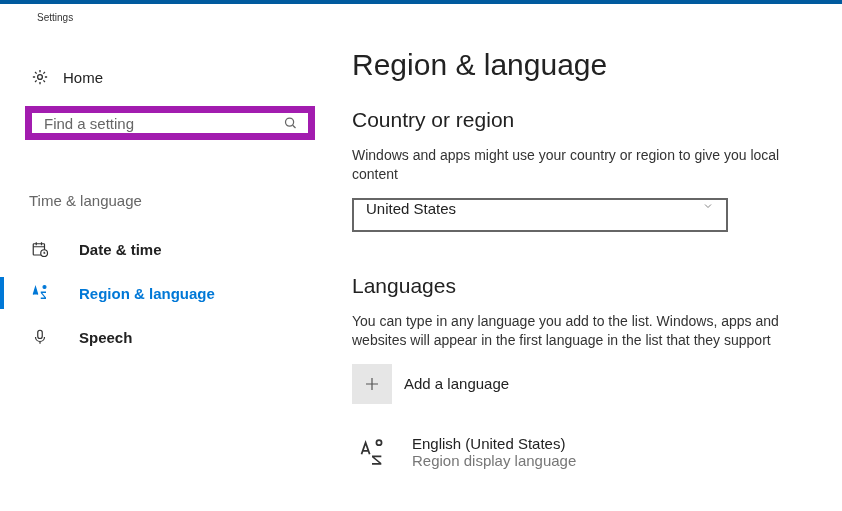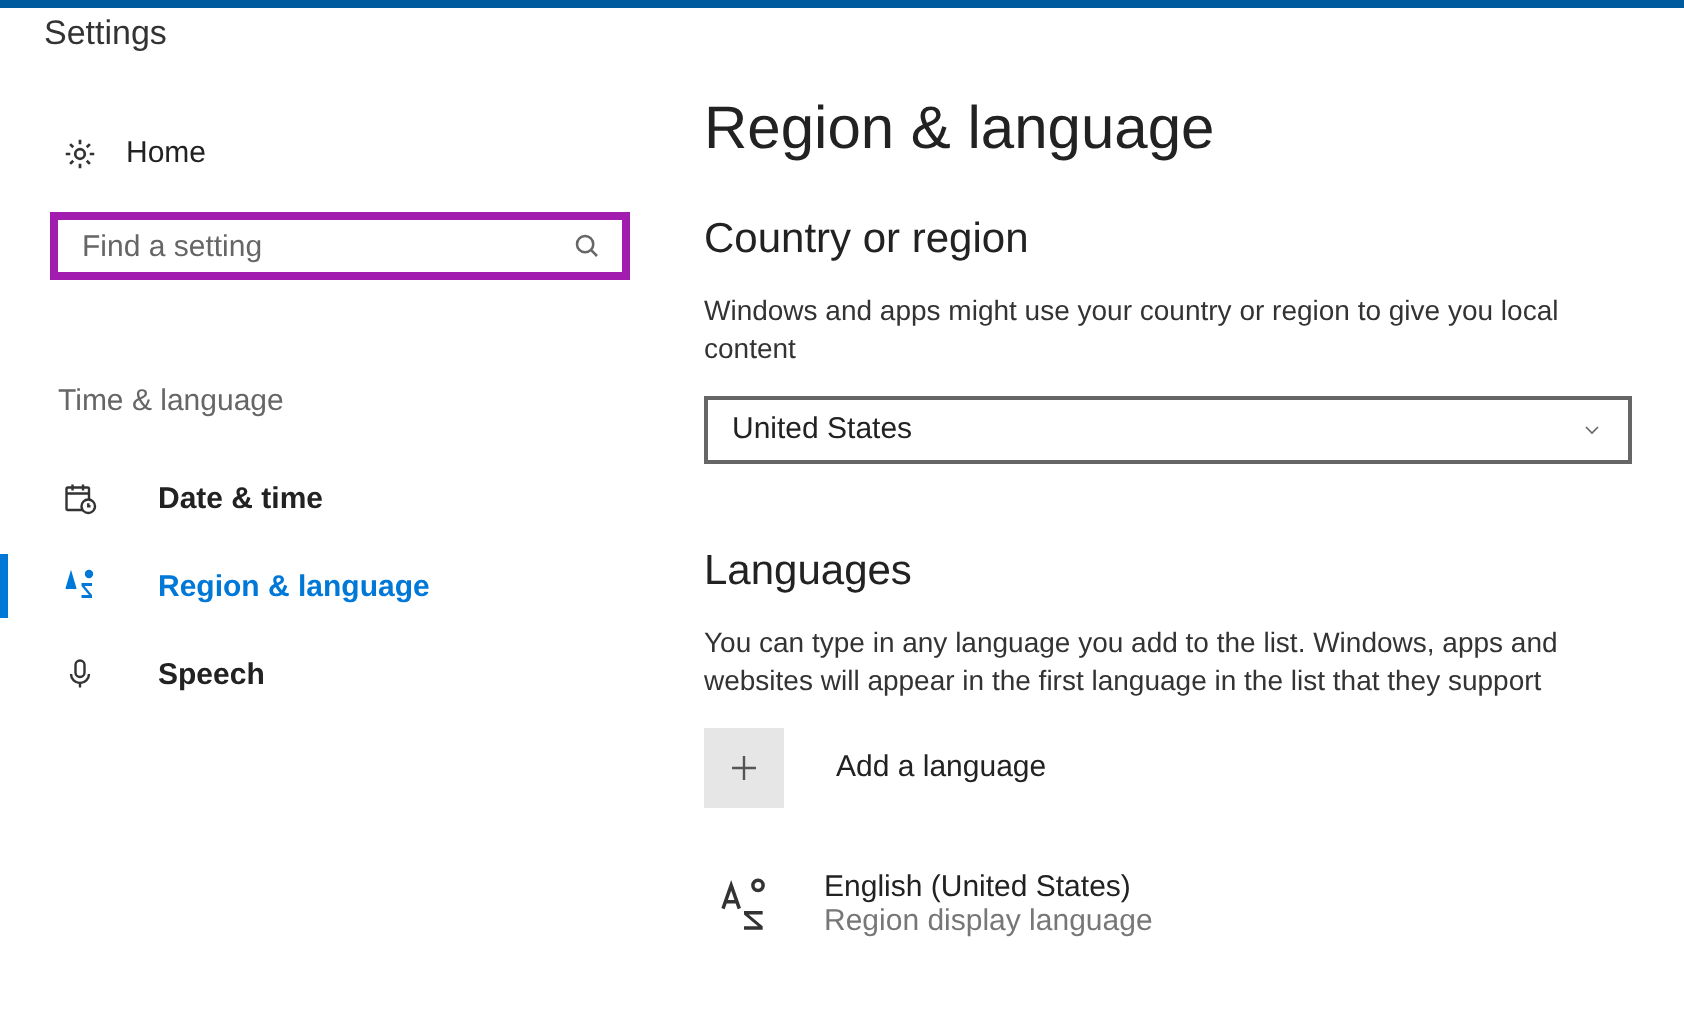--- a/index.html
+++ b/index.html
@@ -1,39 +1,39 @@
 <!DOCTYPE html>
 <html><head>
 <meta charset="utf-8">
 <style>
 * { margin: 0; padding: 0; box-sizing: border-box; font-family: "Segoe UI", -apple-system, sans-serif; }
 body { width: 842px; height: 511px; background: #fff; display: flex; flex-direction: column; overflow: hidden; }
-.titlebar { height: 30px; display: flex; align-items: center; padding-left: 22px; font-size: 17px; color: #333; border-top: 4px solid #005a9e; }
+.titlebar { height: 30px; display: flex; align-items: center; padding-left: 37px; font-size: 10px; color: #333; border-top: 4px solid #005a9e; }
 .content { flex: 1; display: flex; }
 .sidebar { width: 340px; padding: 20px 25px 0 25px; display: flex; flex-direction: column; position: relative; }
-.home-row { display: flex; align-items: flex-start; gap: 14px; margin: 18px 0 20px 6px; cursor: pointer; }
+.home-row { display: flex; align-items: center; gap: 14px; margin: 18px 0 20px 6px; cursor: pointer; }
 .home-row span.label { font-size: 15px; color: #222; }
-.search-wrap { position: relative; width: 290px; height: 34px; border: 4px solid #a21caf; margin-bottom: 38px; }
+.search-wrap { position: relative; width: 290px; height: 34px; border: 7px solid #a21caf; margin-bottom: 38px; }
 .search-wrap input { width: 100%; height: 100%; border: none; outline: none; padding: 0 34px 0 12px; font-size: 15px; color: #333; background: transparent; }
 .search-wrap input::placeholder { color: #666; }
 .search-wrap .search-icon { position: absolute; right: 10px; top: 50%; transform: translateY(-50%); color: #555; }
 .category { font-size: 15px; color: #666; margin: 14px 0 18px 4px; }
 .nav-item { display: flex; align-items: center; gap: 30px; padding: 13px 0 13px 6px; cursor: pointer; position: relative; font-weight: bold; }
 .nav-item .label { font-size: 15px; color: #222; }
 .nav-item.active .label { color: #0078d7; }
 .nav-item.active svg { stroke: #0078d7; fill: #0078d7; }
 .nav-item.active::before { content: ""; position: absolute; left: -25px; top: 6px; bottom: 6px; width: 4px; background: #0078d7; }
 .main { flex: 1; padding: 18px 40px 0 12px; overflow: hidden; }
 .page-title { font-size: 30px; font-weight: 300; color: #222; margin-bottom: 26px; }
 .section-title { font-size: 21px; font-weight: 400; color: #222; margin-bottom: 14px; }
 .section-desc { font-size: 14px; color: #333; line-height: 1.35; margin-bottom: 14px; max-width: 440px; }
-.combobox { width: 464px; height: 34px; border: 2px solid #666; display: flex; align-items: center; justify-content: space-between; padding: 0 12px; cursor: pointer; margin-bottom: 42px; }
+.combobox { width: 376px; height: 34px; border: 2px solid #666; display: flex; justify-content: space-between; padding: 0 12px; cursor: pointer; margin-bottom: 42px; }
 .combobox .cb-label { font-size: 15px; color: #222; }
 .combobox .chevron { color: #666; }
-.add-lang { display: flex; align-items: center; gap: 26px; margin-bottom: 28px; cursor: pointer; text-align: right; }
+.add-lang { display: flex; align-items: center; gap: 12px; margin-bottom: 28px; cursor: pointer; text-align: right; }
 .add-box { width: 40px; height: 40px; background: #e6e6e6; display: flex; align-items: center; justify-content: center; color: #555; }
 .add-lang .label { font-size: 15px; color: #222; }
 .lang-item { display: flex; align-items: center; gap: 20px; cursor: pointer; }
 .lang-icon-box { width: 40px; height: 40px; display: flex; align-items: center; justify-content: center; }
 .lang-texts { display: flex; flex-direction: column; }
 .lang-name { font-size: 15px; color: #222; }
 .lang-sub { font-size: 15px; color: #777; }
 svg { display: block; }
 </style>
 </head>

